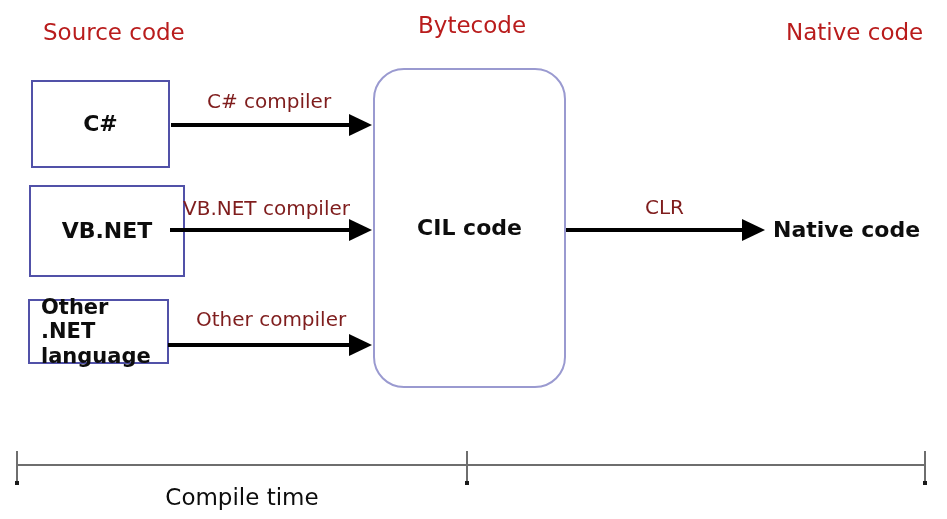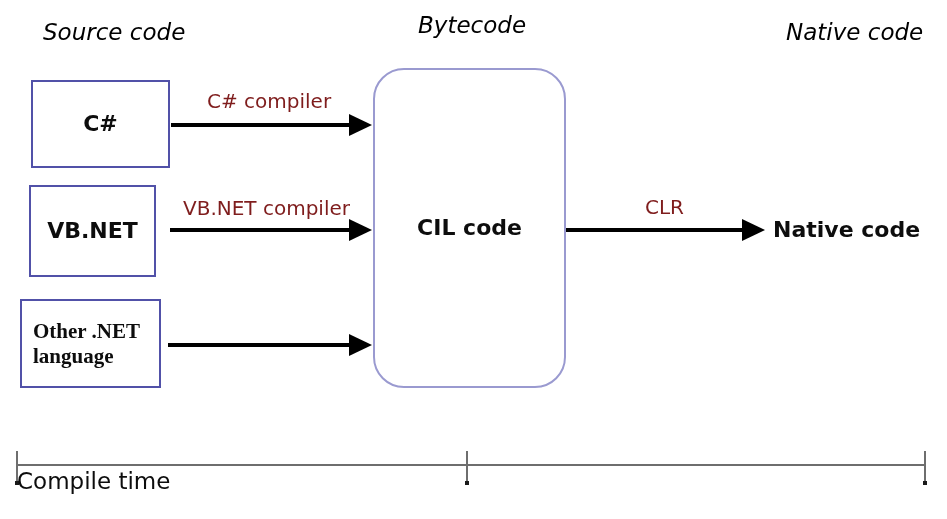--- a/index.html
+++ b/index.html
@@ -14,22 +14,21 @@
     width: 947px;
     height: 519px;
     background: #ffffff;
     overflow: hidden;
   }
   .heading {
     position: absolute;
     font-size: 23px;
     line-height: 1.2;
     white-space: nowrap;
-    color: #000000;
-    font-style: italic;
+    color: #b91c1c;
   }
   .box {
     position: absolute;
     box-sizing: border-box;
     background: #ffffff;
     border: 2px solid #5151a8;
     display: flex;
     align-items: center;
     justify-content: center;
   }
@@ -101,59 +100,60 @@
     content: "";
     position: absolute;
     left: -1px;
     bottom: 0;
     width: 4px;
     height: 4px;
     background: #1a1a1a;
   }
   .tl-label {
     position: absolute;
-    top: 468px;
+    top: 484px;
     font-size: 23px;
     line-height: 1.2;
-    text-align: left;
+    text-align: center;
     white-space: nowrap;
     color: #0d0d0d;
   }
 </style>
 </head>
 <body>
 
 <div class="canvas">
 
   <div class="heading" style="left:43px; top:19px;">Source code</div>
   <div class="heading" style="left:418px; top:12px;">Bytecode</div>
   <div class="heading" style="left:786px; top:19px;">Native code</div>
 
   <div class="box" style="left:31px; top:80px; width:139px; height:88px;">
     <span class="box-label">C#</span>
   </div>
-  <div class="box" style="left:29px; top:185px; width:127px; height:92px;">
+  <div class="box" style="left:29px; top:185px; width:156px; height:92px;">
     <span class="box-label">VB.NET</span>
   </div>
-  <div class="box box-other" style="left:20px; top:299px; width:141px; height:89px;font-family:Liberation Serif, serif;">
+  <div class="box box-other" style="left:28px; top:299px; width:141px; height:65px;">
     <span class="box-label">Other .NET
 language</span>
   </div>
 
   <div class="box box-cil" style="left:373px; top:68px; width:193px; height:320px;">
     <span class="box-label">CIL code</span>
   </div>
 
   <div class="arrow" style="left:171px; top:123px; width:178px;"></div>
   <div class="arrow-label" style="left:207px; top:90px;">C# compiler</div>
 
   <div class="arrow" style="left:170px; top:228px; width:179px;"></div>
   <div class="arrow-label" style="left:183px; top:197px;">VB.NET compiler</div>
 
   <div class="arrow" style="left:168px; top:343px; width:181px;"></div>
+  <div class="arrow-label" style="left:196px; top:308px;">Other compiler</div>
 
   <div class="arrow" style="left:566px; top:228px; width:176px;"></div>
   <div class="arrow-label" style="left:645px; top:196px;">CLR</div>
   <div class="native-label" style="left:773px; top:217px;">Native code</div>
 
   <div class="tl-line"></div>
   <div class="tl-tick" style="left:16px;"></div>
   <div class="tl-tick" style="left:466px;"></div>
   <div class="tl-tick" style="left:924px;"></div>
   <div class="tl-label" style="left:17px; width:450px;">Compile time</div>

